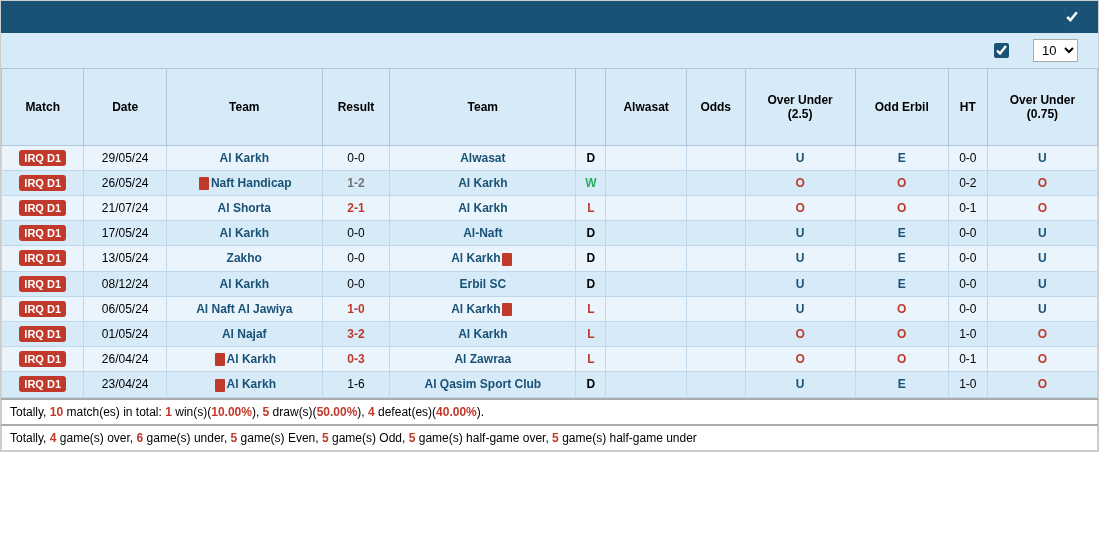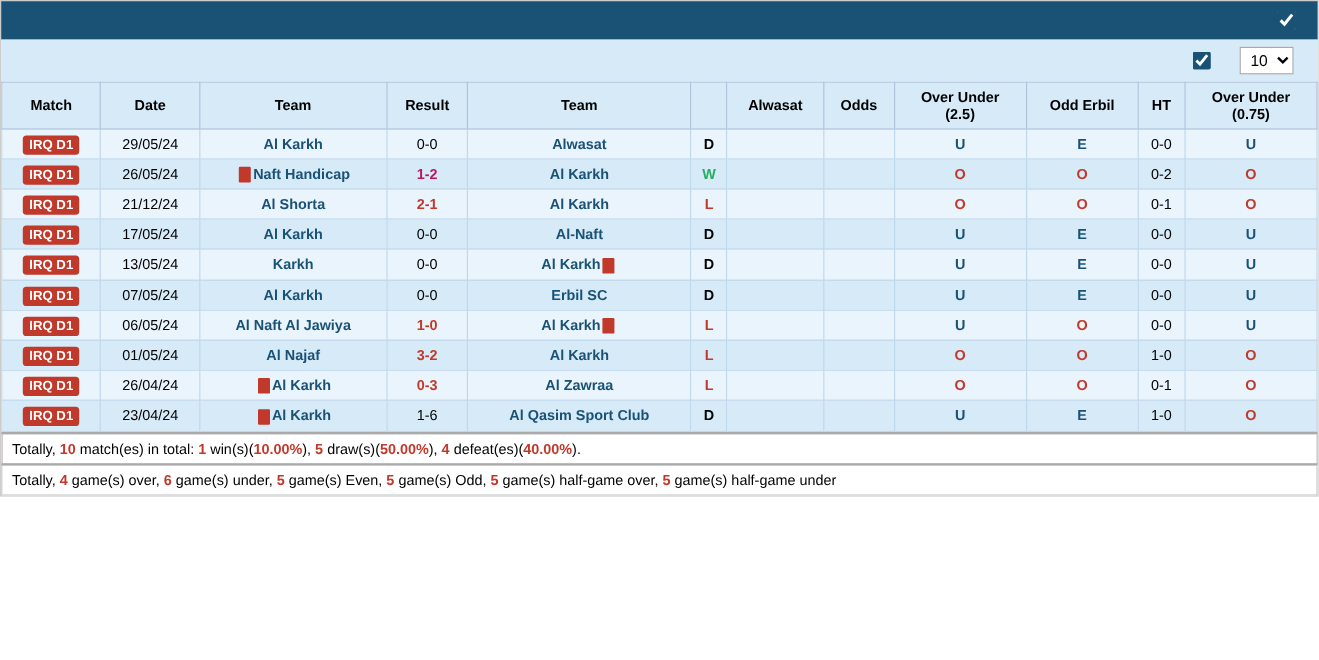--- a/index.html
+++ b/index.html
@@ -66,21 +66,21 @@
     }
     table {
       width: 100%;
       border-collapse: collapse;
       background: #fff;
     }
     thead tr {
       background: #d6eaf8;
     }
     thead th {
-      padding: 5px 4px;
+      padding: 24px 4px;
       text-align: center;
       font-size: 12px;
       font-weight: bold;
       border: 1px solid #b0c4de;
       color: #000;
       vertical-align: middle;
     }
     tbody tr {
       background: #eaf4fc;
     }
@@ -105,21 +105,21 @@
     }
     .team-link {
       color: #1a5276;
       font-weight: bold;
       cursor: pointer;
     }
     .result-draw { color: #000; }
     .result-win { color: #27ae60; font-weight: bold; }
     .result-loss { color: #c0392b; font-weight: bold; }
     .score-draw { color: #000; }
-    .score-win { color: #be185d; font-weight: bold; }
+    .score-win { color: #737373; font-weight: bold; }
     .score-loss { color: #c0392b; font-weight: bold; }
     .over-u { color: #1a5276; font-weight: bold; }
     .over-o { color: #c0392b; font-weight: bold; }
     .odd-e { color: #1a5276; font-weight: bold; }
     .odd-o { color: #c0392b; font-weight: bold; }
     .red-card-icon {
       display: inline-block;
       width: 10px;
       height: 13px;
       background: #c0392b;
@@ -205,21 +205,21 @@
           <td class="result-win" style="font-weight: bold;">W</td>
           <td></td>
           <td></td>
           <td class="over-o" style="font-weight: bold;">O</td>
           <td class="odd-o" style="font-weight: bold;">O</td>
           <td>0-2</td>
           <td class="over-o" style="font-weight: bold;">O</td>
         </tr>
         <tr>
           <td><span class="match-badge">IRQ D1</span></td>
-          <td>21/12/24</td>
+          <td>21/07/24</td>
           <td><span class="team-link">Al Shorta</span></td>
           <td class="score-loss">2-1</td>
           <td><span class="team-link">Al Karkh</span></td>
           <td class="result-loss" style="font-weight: bold;">L</td>
           <td></td>
           <td></td>
           <td class="over-o" style="font-weight: bold;">O</td>
           <td class="odd-o" style="font-weight: bold;">O</td>
           <td>0-1</td>
           <td class="over-o" style="font-weight: bold;">O</td>
@@ -234,34 +234,34 @@
           <td></td>
           <td></td>
           <td class="over-u" style="font-weight: bold;">U</td>
           <td class="odd-e" style="font-weight: bold;">E</td>
           <td>0-0</td>
           <td class="over-u" style="font-weight: bold;">U</td>
         </tr>
         <tr>
           <td><span class="match-badge">IRQ D1</span></td>
           <td>13/05/24</td>
-          <td><span class="team-link">Karkh</span></td>
+          <td><span class="team-link">Zakho</span></td>
           <td class="score-draw">0-0</td>
           <td><span class="team-link">Al Karkh</span><span class="red-card-icon"></span></td>
           <td class="result-draw" style="font-weight: bold;">D</td>
           <td></td>
           <td></td>
           <td class="over-u" style="font-weight: bold;">U</td>
           <td class="odd-e" style="font-weight: bold;">E</td>
           <td>0-0</td>
           <td class="over-u" style="font-weight: bold;">U</td>
         </tr>
         <tr>
           <td><span class="match-badge">IRQ D1</span></td>
-          <td>07/05/24</td>
+          <td>08/12/24</td>
           <td><span class="team-link">Al Karkh</span></td>
           <td class="score-draw">0-0</td>
           <td><span class="team-link">Erbil SC</span></td>
           <td class="result-draw" style="font-weight: bold;">D</td>
           <td></td>
           <td></td>
           <td class="over-u" style="font-weight: bold;">U</td>
           <td class="odd-e" style="font-weight: bold;">E</td>
           <td>0-0</td>
           <td class="over-u" style="font-weight: bold;">U</td>

